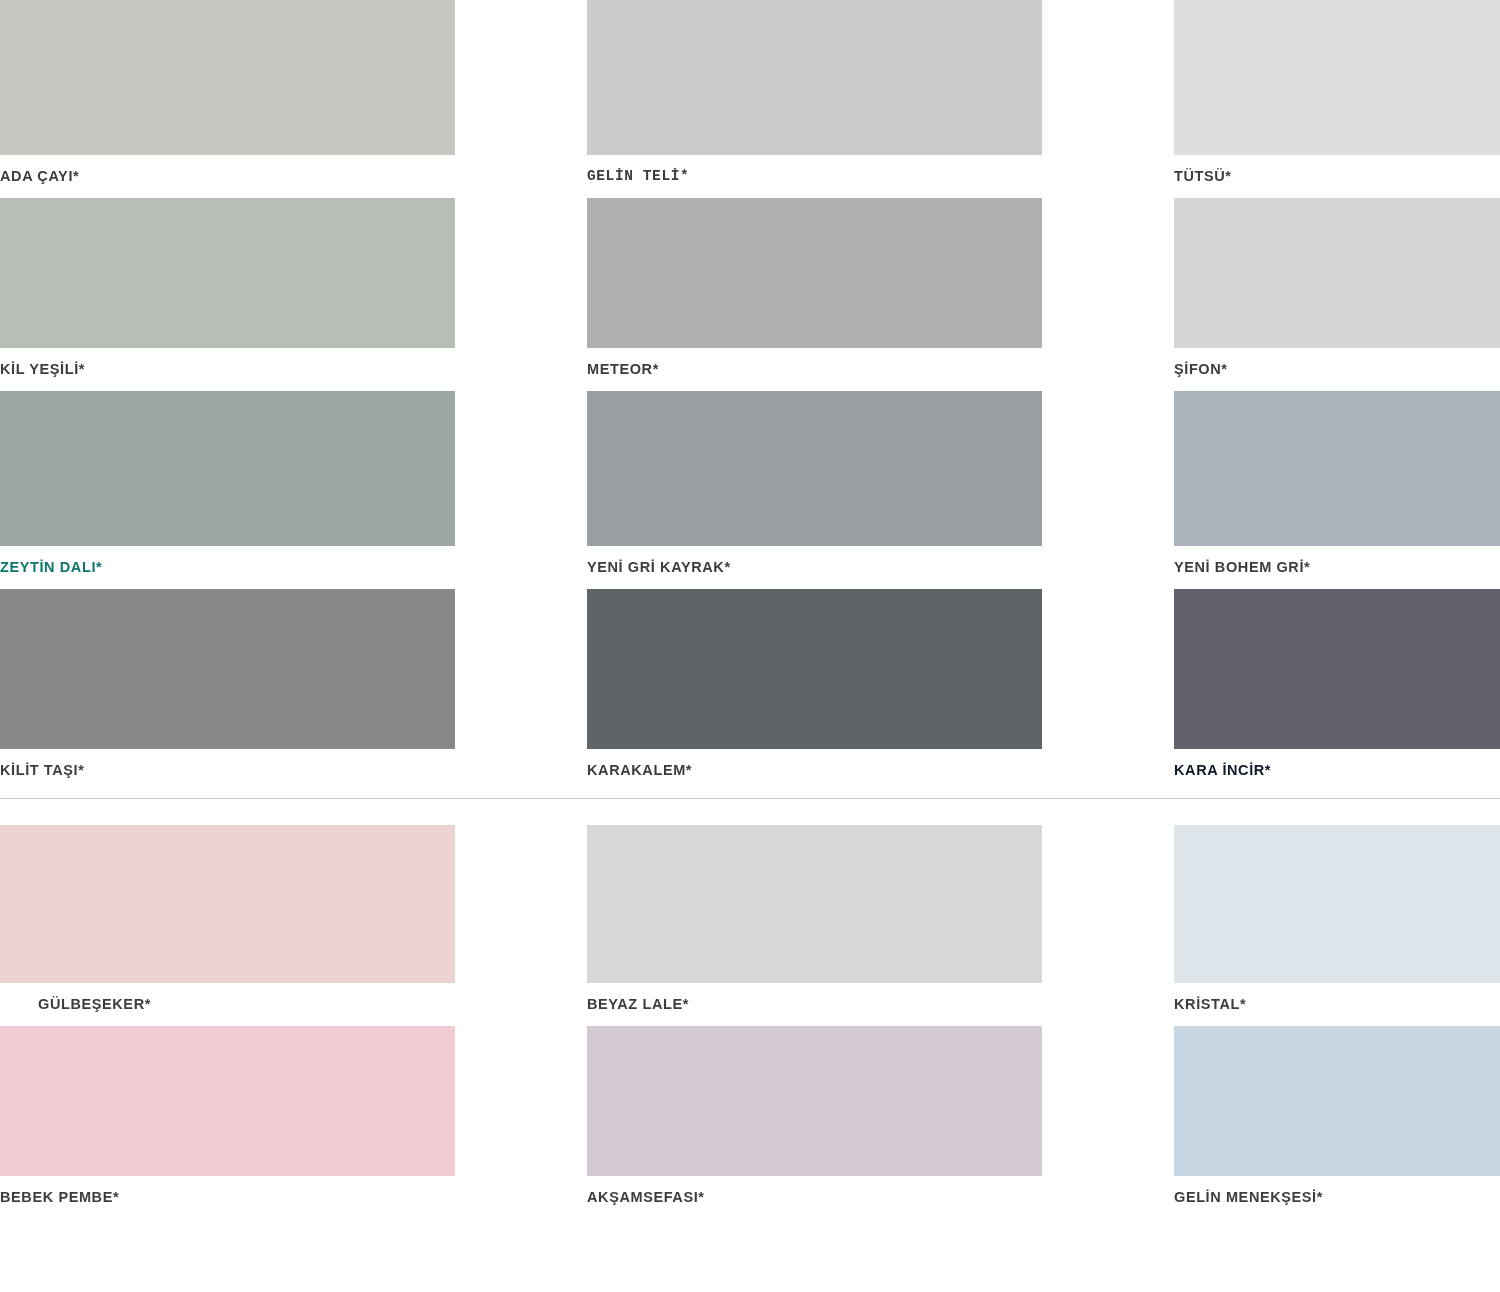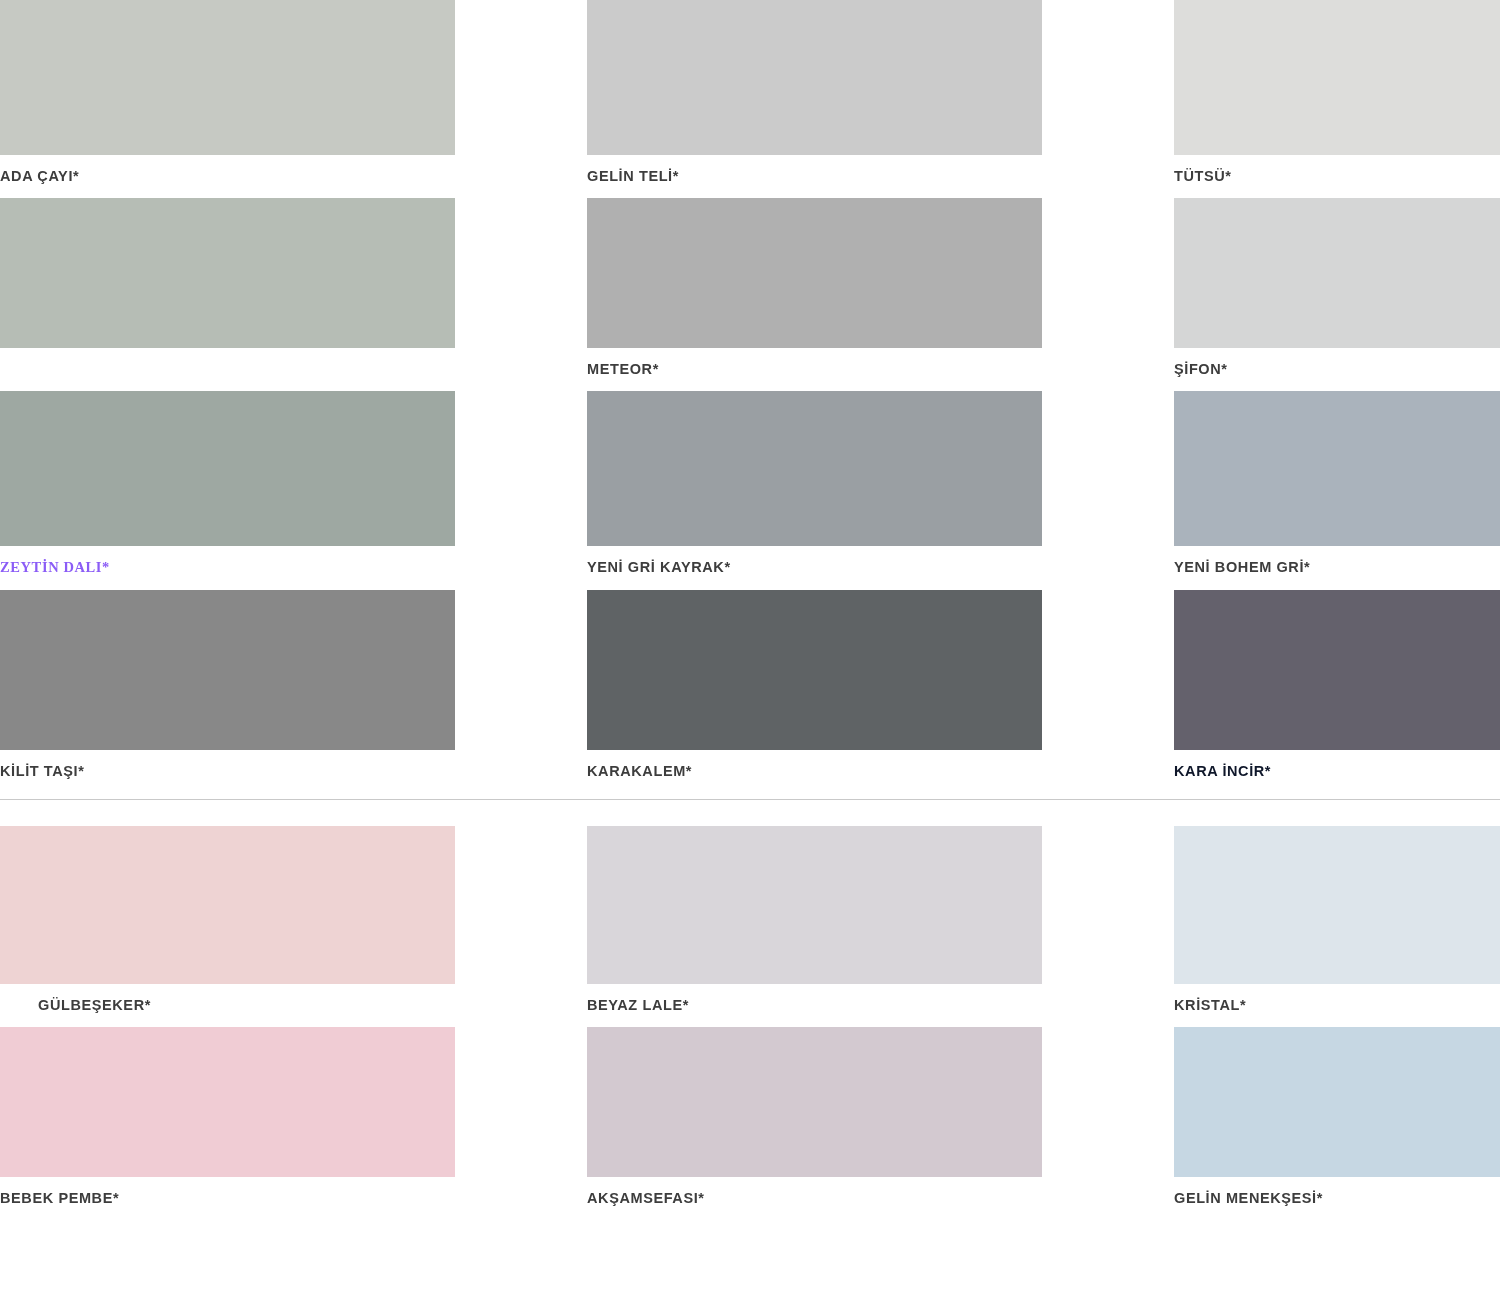--- a/index.html
+++ b/index.html
@@ -67,49 +67,50 @@
   <div class="section">
 
     <div class="grid">
       <div class="cell">
         <span class="swatch swatch-tall" style="background-color: rgb(198, 201, 195);"></span>
         <span class="label" style="color: rgb(61, 61, 61);">ADA ÇAYI*</span>
       </div>
       <div class="spacer"></div>
       <div class="cell">
         <span class="swatch swatch-tall" style="background-color: rgb(203, 203, 203);"></span>
-        <span class="label" style="color: rgb(61, 61, 61);">GELİN TELİ*</span>
+        <span class="label" style="color: rgb(61, 61, 61); font-family: Liberation Mono, monospace;">GELİN TELİ*</span>
       </div>
       <div class="spacer"></div>
       <div class="cell">
         <span class="swatch swatch-tall" style="background-color: rgb(221, 221, 219);"></span>
         <span class="label" style="color: rgb(61, 61, 61);">TÜTSÜ*</span>
       </div>
     </div>
 
     <div class="grid">
       <div class="cell">
         <span class="swatch swatch-tall2" style="background-color: rgb(182, 189, 181);"></span>
+        <span class="label" style="color: rgb(61, 61, 61);">KİL YEŞİLİ*</span>
       </div>
       <div class="spacer"></div>
       <div class="cell">
         <span class="swatch swatch-tall2" style="background-color: rgb(176, 176, 176);"></span>
         <span class="label" style="color: rgb(61, 61, 61);">METEOR*</span>
       </div>
       <div class="spacer"></div>
       <div class="cell">
         <span class="swatch swatch-tall2" style="background-color: rgb(213, 214, 214);"></span>
         <span class="label" style="color: rgb(61, 61, 61);">ŞİFON*</span>
       </div>
     </div>
 
     <div class="grid">
       <div class="cell">
         <span class="swatch swatch-tall3" style="background-color: rgb(158, 168, 162);"></span>
-        <span class="label" style="color: #8b5cf6; font-family: Liberation Serif, serif;">ZEYTİN DALI*</span>
+        <span class="label" style="color: #0f766e;">ZEYTİN DALI*</span>
       </div>
       <div class="spacer"></div>
       <div class="cell">
         <span class="swatch swatch-tall3" style="background-color: rgb(154, 159, 163);"></span>
         <span class="label" style="color: rgb(61, 61, 61);">YENİ GRİ KAYRAK*</span>
       </div>
       <div class="spacer"></div>
       <div class="cell">
         <span class="swatch swatch-tall3" style="background-color: rgb(170, 179, 188);"></span>
         <span class="label" style="color: rgb(61, 61, 61);">YENİ BOHEM GRİ*</span>

